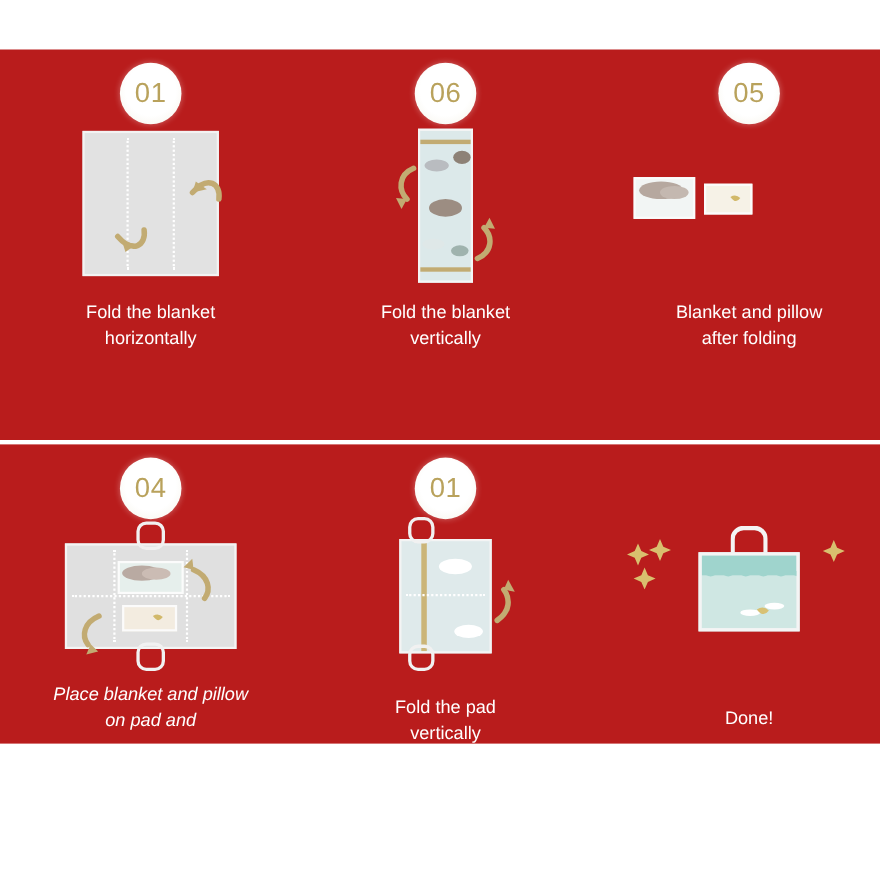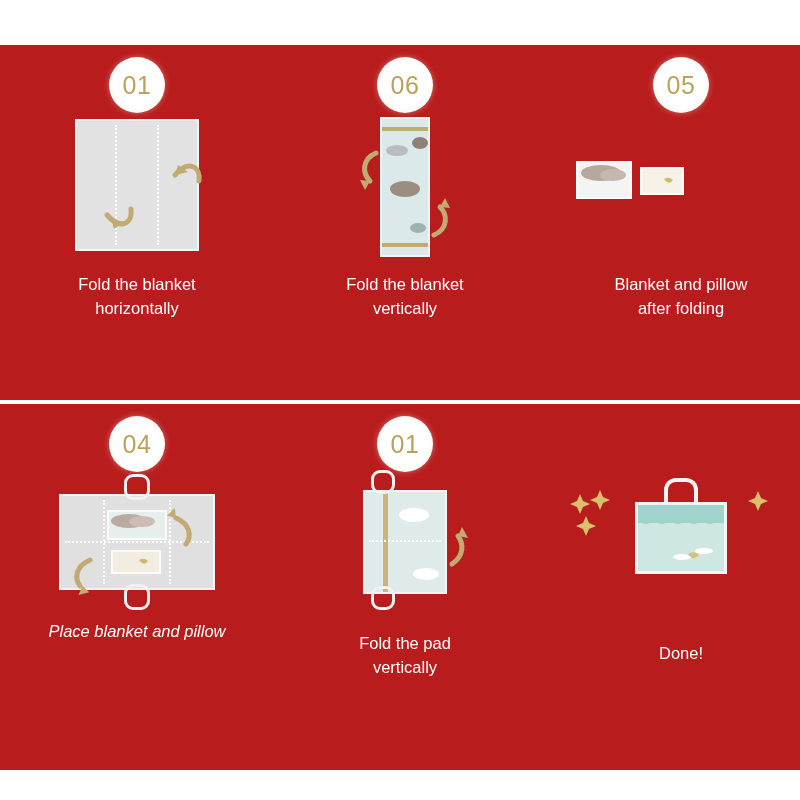--- a/index.html
+++ b/index.html
@@ -20,21 +20,21 @@
     height: 800px;
     background: #ffffff;
   }
   .panel {
     position: absolute;
     left: 0;
     width: 800px;
     background: #b91c1c;
   }
   #panel-top   { top: 45px;  height: 355px; }
-  #panel-bottom{ top: 404px; height: 366px; }
+  #panel-bottom{ top: 404px; height: 272px; }
 
   .divider {
     position: absolute;
     left: 0;
     top: 400px;
     width: 800px;
     height: 4px;
     background: #ffffff;
   }
 
@@ -372,20 +372,21 @@
           <svg style="position:absolute;left:0;top:0;width:266px;height:160px;overflow:visible">
             <path d="M172,44 C186,50 188,62 182,70" stroke="#c2ab72" stroke-width="5" fill="none" stroke-linecap="round"></path>
             <path d="M172,44 l-8,-5 l10,-5 z" fill="#c2ab72" transform="rotate(-18 172 44)"></path>
             <path d="M86,86 C72,92 70,104 76,112" stroke="#c2ab72" stroke-width="5" fill="none" stroke-linecap="round"></path>
             <path d="M78,112 l8,5 l-10,5 z" fill="#c2ab72" transform="rotate(12 80 114)"></path>
           </svg>
         </div>
       </div>
       <div class="caption three">
         <div>Place blanket and pillow</div>
+        <div>on pad and</div>
       </div>
     </div>
 
     <div class="step col2">
       <div class="badge">
         <span class="badge-num">01</span>
       </div>
       <div class="art">
         <div class="art-inner">
           <div class="pad5">

